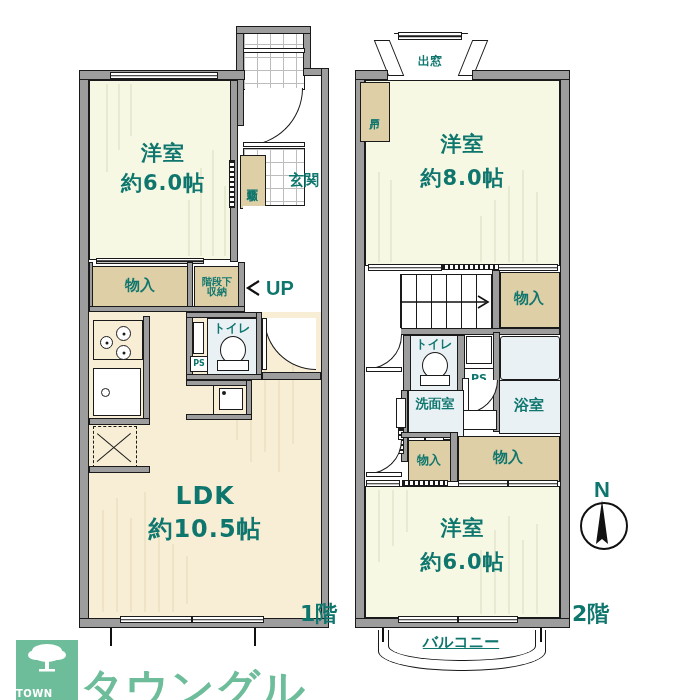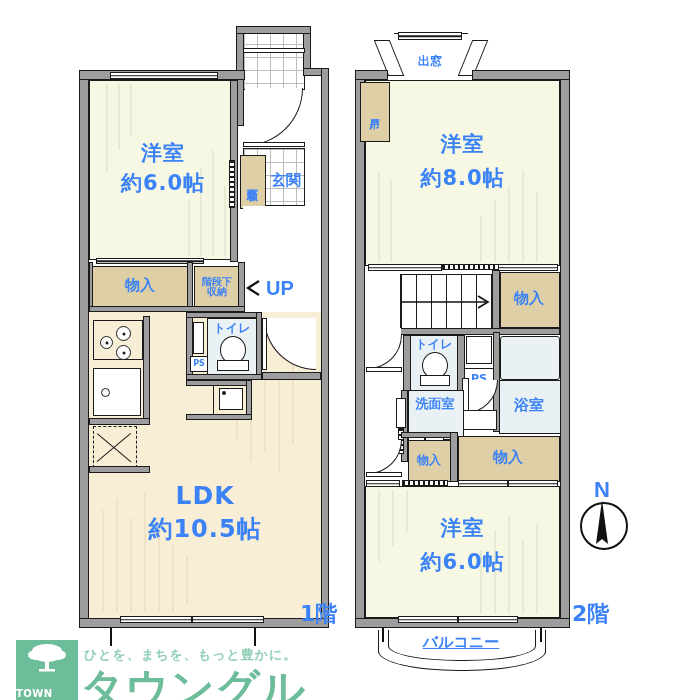--- a/index.html
+++ b/index.html
@@ -13,21 +13,21 @@
   .thinwall{position:absolute;background:#9d9d9d;border:1px solid #1a1a1a;box-sizing:border-box;}
   .room{position:absolute;box-sizing:border-box;}
   .rm-tatami{background:#f6f8e4;}
   .rm-ldk{background:#f8edd5;}
   .rm-white{background:#ffffff;}
   .rm-wet{background:#e9f1f5;border:1.5px solid #1a1a1a;}
   .rm-closet{background:#decfa6;border:1.5px solid #1a1a1a;}
   .outline{border:1.5px solid #1a1a1a;}
 
   .label{position:absolute;display:flex;align-items:center;justify-content:center;
-         text-align:center;line-height:1.05;color:#3b82f6;white-space:pre-line;pointer-events:none;}
+         text-align:center;line-height:1.05;color:#0f766e;white-space:pre-line;pointer-events:none;}
   .lbl-room{font-size:21px;font-weight:700;letter-spacing:1px;}
   .lbl-mid{font-size:15px;font-weight:700;}
   .lbl-sm{font-size:12px;font-weight:700;}
   .lbl-xs{font-size:10px;font-weight:700;}
   .lbl-vert{writing-mode:vertical-rl;text-orientation:upright;font-size:11px;font-weight:700;line-height:1.0;}
   .lbl-en{font-size:20px;font-weight:700;font-family:"Liberation Sans",sans-serif;}
   .floor-tag{font-size:22px;font-weight:700;text-align:center;}
 
   
   .window{position:absolute;background:#ffffff;border:1.5px solid #1a1a1a;box-sizing:border-box;}
@@ -98,21 +98,21 @@
 
     <div class="door" style="left:245px;top:88px;width:58px;height:58px;">
       <div class="arc br"></div>
     </div>
     <div class="leaf" style="left:243px;top:142px;width:62px;height:5px;"></div>
 
     <div class="tiles" style="left:243px;top:148px;width:62px;height:58px;"></div>
 
     <div class="rm-closet" style="position:absolute;left:240px;top:155px;width:24px;height:52px;"></div>
     <div class="label lbl-vert" style="left:240px;top:155px;width:24px;height:52px;">下駄箱</div>
-    <div class="label lbl-mid" style="left:264px;top:160px;width:44px;height:42px;">玄関</div>
+    <div class="label lbl-mid" style="left:282px;top:160px;width:44px;height:42px;">玄関</div>
 
     <div class="room rm-white" style="left:243px;top:206px;width:78px;height:72px;"></div>
 
     <div class="wall" style="left:79px;top:70px;width:10px;height:558px;"></div>
     <div class="wall" style="left:79px;top:70px;width:166px;height:10px;"></div>
     <div class="wall" style="left:79px;top:618px;width:250px;height:10px;"></div>
 
     <div class="room rm-tatami outline" style="left:89px;top:80px;width:148px;height:180px;"></div>
     <svg class="grain" style="left:89px;top:80px;width:148px;height:180px;" viewBox="0 0 148 180">
       <g stroke="#d9dcc0" stroke-width="1" fill="none">
@@ -390,16 +390,15 @@
         <ellipse cx="20" cy="11" rx="15" ry="7"></ellipse>
         <ellipse cx="9" cy="15" rx="8" ry="5"></ellipse>
         <ellipse cx="31" cy="15" rx="8" ry="5"></ellipse>
         <ellipse cx="20" cy="17" rx="12" ry="5"></ellipse>
         <rect x="18" y="16" width="4" height="15"></rect>
         <rect x="12" y="29" width="16" height="2.5"></rect>
       </g>
     </svg>
     <div id="logo-en">TOWN GROUP</div>
   </div>
-  <div id="logo-tagline" style="left:84px;top:646px;width:260px;height:18px;">ひとを、まちを、もっと豊かに。</div>
   <div id="logo-word" style="left:80px;top:660px;width:260px;height:40px;">タウングループ</div>
 
 </div>
 
 </body></html>

